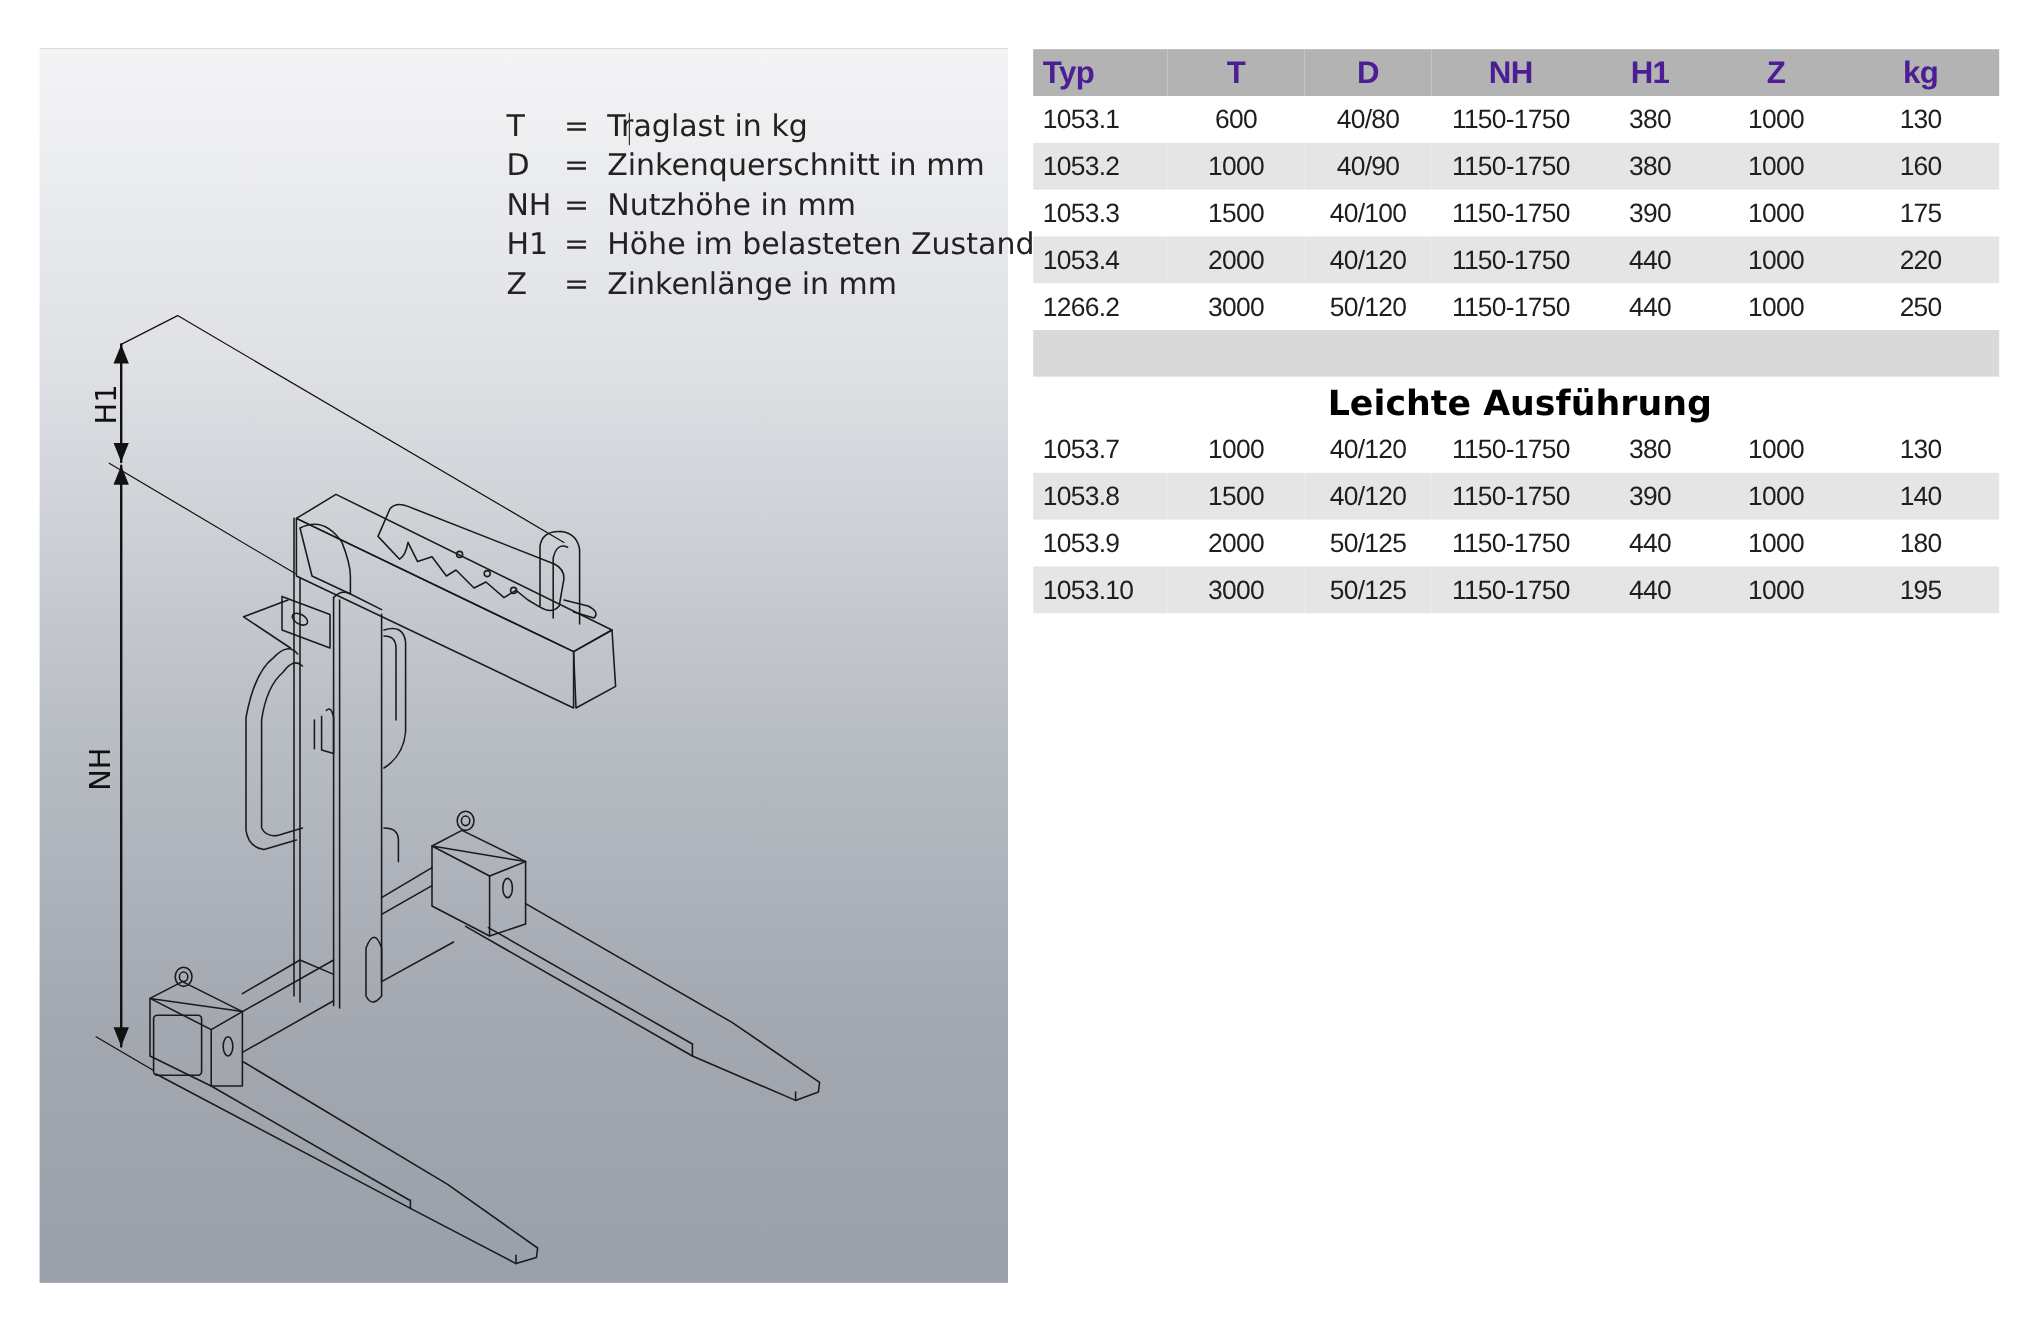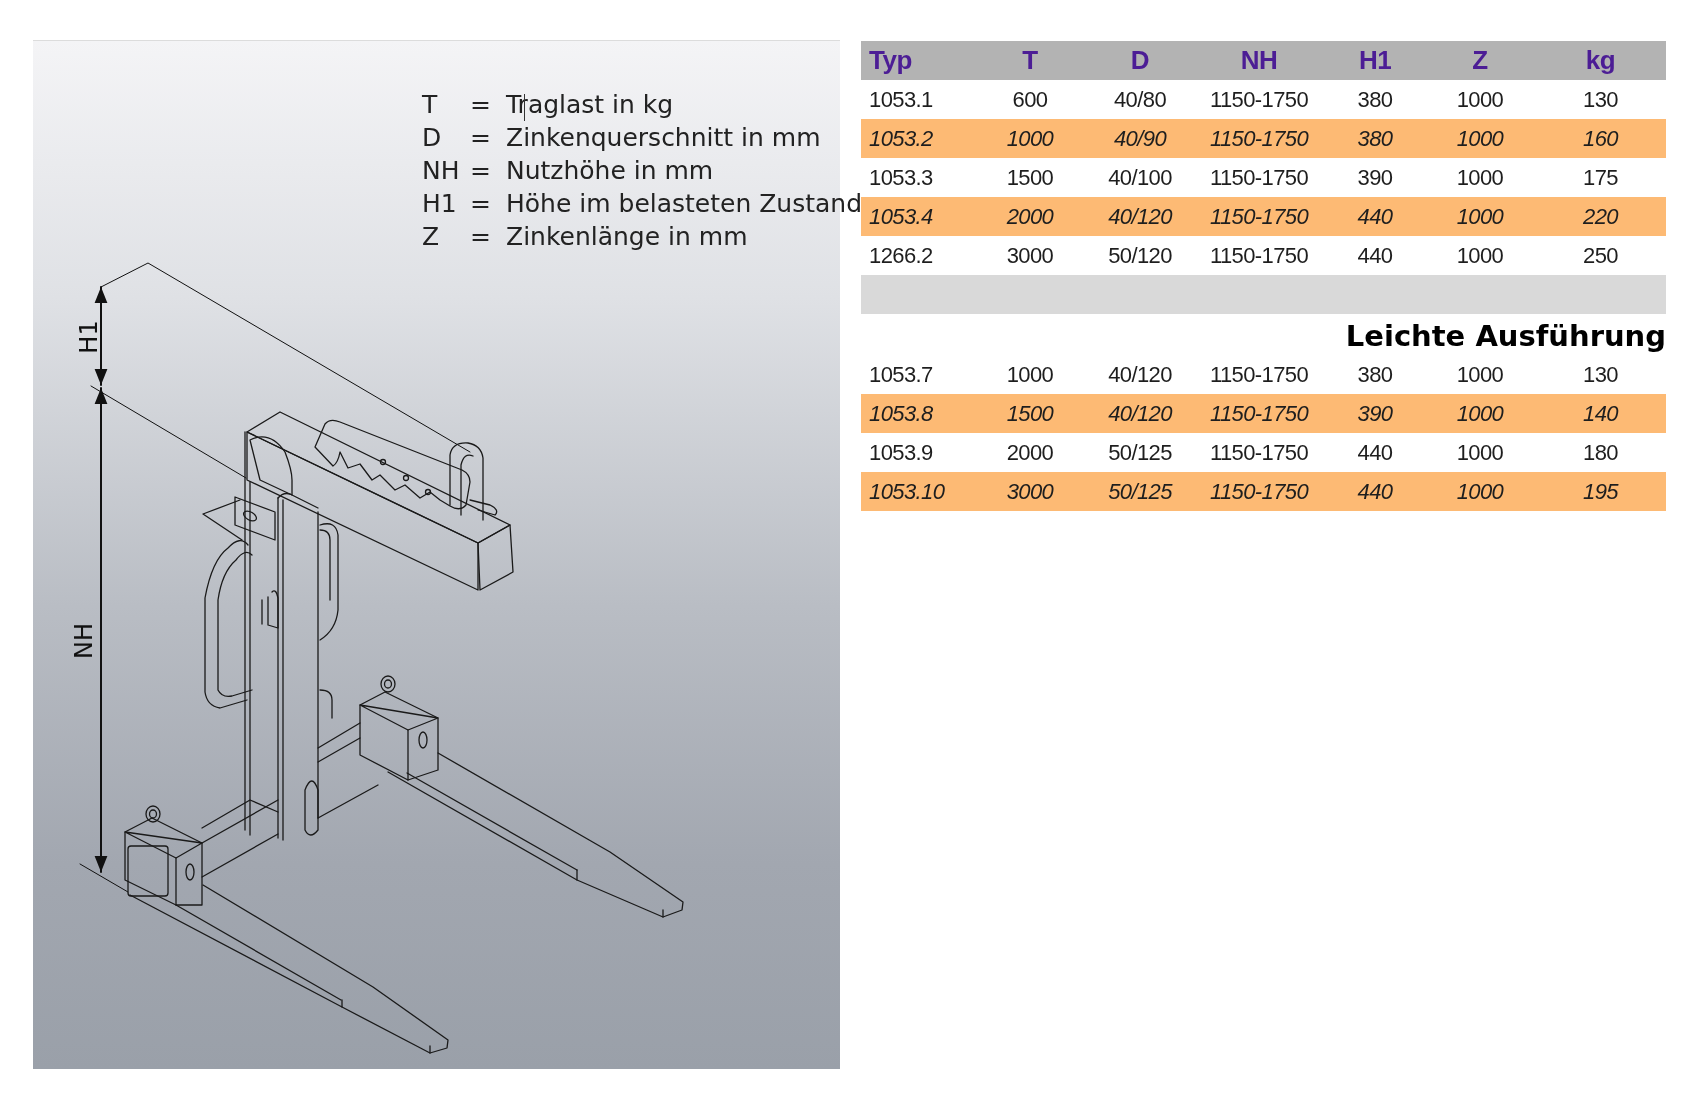--- a/index.html
+++ b/index.html
@@ -17,24 +17,24 @@
     .caret { position: absolute; left: 524px; top: 94px; width: 1px; height: 27px; background: #333; }
     .dim-label { position: absolute; font-family: "DejaVu Sans", sans-serif; font-size: 24px; color: #111;
                  transform: rotate(-90deg); transform-origin: center center; }
     table.spec { position: absolute; left: 861px; top: 41px; width: 805px; border-collapse: collapse;
                  font-family: "Liberation Sans", sans-serif; }
     table.spec th { background: #b3b3b3; color: #4c1d95; font-weight: bold; font-size: 26px;
                     height: 39px; padding: 0; text-align: center; letter-spacing: -0.5px; }
     table.spec th.first, table.spec td.first { text-align: left; padding-left: 8px; }
     table.spec td { font-size: 22px; color: #1e1e1e; height: 39px; padding: 0; text-align: center;
                     letter-spacing: -0.6px; }
-    table.spec tr.alt td { background: #fdba74; font-style: italic; }
+    table.spec tr.alt td { background: #e5e5e5; }
     table.spec tr.sep td { background: #d9d9d9; }
     table.spec tr.heading td { background: #ffffff; font-family: "DejaVu Sans", sans-serif; font-weight: bold;
-                               font-size: 29px; color: #000; text-align: right; padding-left: 6px;
+                               font-size: 29px; color: #000; text-align: center; padding-left: 6px;
                                letter-spacing: 0; vertical-align: bottom; padding-bottom: 2px; }
   </style>
 </head>
 <body>
 
 <div class="panel"></div>
 
 <svg class="drawing" width="840" height="1070" viewBox="0 0 840 1070" fill="none" stroke="#1a1a1a" stroke-width="1.3" stroke-linejoin="round" stroke-linecap="round">
   <defs>
     <marker id="arr" viewBox="0 0 10 10" refX="10" refY="5" markerWidth="8" markerHeight="14" orient="auto-start-reverse">

